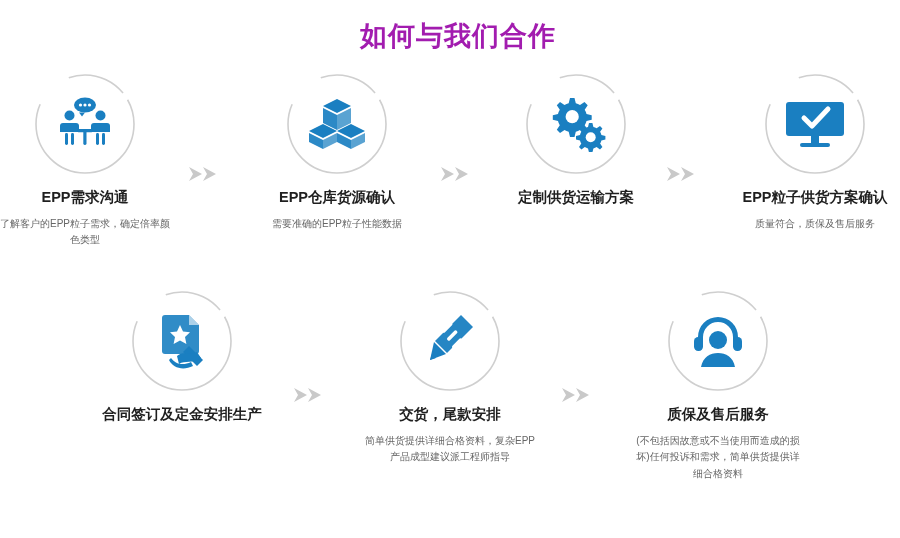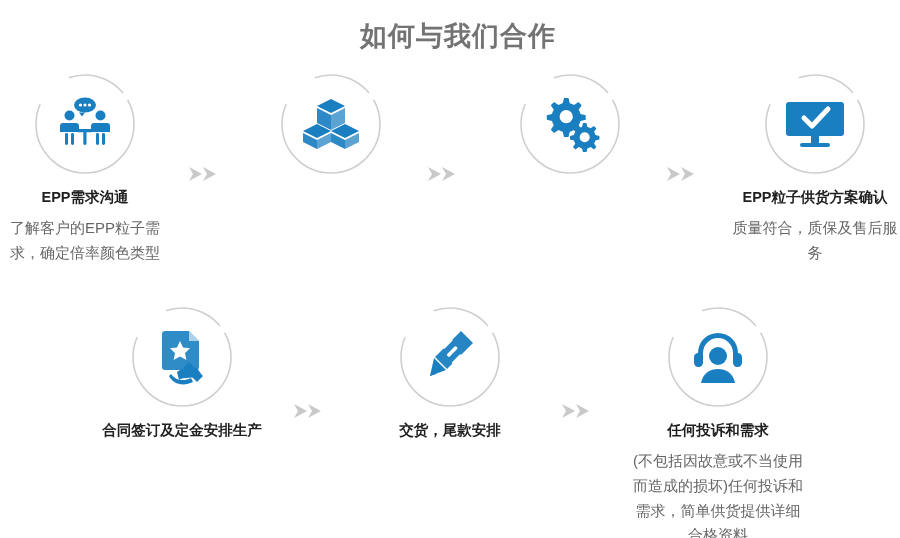--- a/index.html
+++ b/index.html
@@ -12,21 +12,21 @@
     background: #ffffff;
     font-family: "Liberation Sans", sans-serif;
     color: #333333;
     overflow: hidden;
     position: relative;
   }
   .page-title {
     text-align: center;
     font-size: 27px;
     font-weight: bold;
-    color: #737373;
+    color: #a21caf;
     letter-spacing: 1px;
     margin-top: 18px;
     margin-bottom: 10px;
     margin-left: 16px;
   }
   .rows {
     display: block;
   }
   .row {
     display: flex;
@@ -71,21 +71,21 @@
   .step-title {
     margin-top: 10px;
     font-size: 14.5px;
     font-weight: bold;
     color: #1f1f1f;
     text-align: center;
     line-height: 1.3;
   }
   .step-desc {
     margin-top: 9px;
-    font-size: 15px;
+    font-size: 10px;
     color: #666666;
     text-align: center;
     line-height: 1.65;
     width: 170px;
   }
   .arrow {
     width: 48px;
     flex: 0 0 48px;
     display: flex;
     align-items: flex-start;
@@ -164,20 +164,22 @@
                 <path d="M15 27 L29 34 L15 41 L1 34 Z"></path>
                 <path d="M1 36 L15 43 L15 52 L1 45 Z" opacity="0.92"></path>
                 <path d="M29 36 L29 45 L15 52 L15 43 Z" opacity="0.72"></path>
                 <path d="M43 27 L57 34 L43 41 L29 34 Z"></path>
                 <path d="M29 36 L43 43 L43 52 L29 45 Z" opacity="0.92"></path>
                 <path d="M57 36 L57 45 L43 52 L43 43 Z" opacity="0.72"></path>
               </g>
             </svg>
           </span>
         </div>
+        <div class="step-title">EPP仓库货源确认</div>
+        <div class="step-desc">需要准确的EPP粒子性能数据</div>
       </div>
 
       <div class="arrow">
         <svg width="44" height="16" viewBox="0 0 44 16">
           <g fill="#c9c9c9">
             <polygon points="0,1 13,8 0,15 4,8"></polygon>
             <polygon points="14,1 27,8 14,15 18,8"></polygon>
           </g>
         </svg>
       </div>
@@ -191,20 +193,21 @@
             <svg width="60" height="56" viewBox="0 0 60 56">
               <g fill="#1a7fc1">
                 <path d="M24 2 l4.5 0 1.3 5.2 a14 14 0 0 1 4.2 1.8 l4.5-3 3.2 3.2 -3 4.5 a14 14 0 0 1 1.8 4.2 l5.2 1.3 0 4.5 -5.2 1.3 a14 14 0 0 1-1.8 4.2 l3 4.5 -3.2 3.2 -4.5-3 a14 14 0 0 1-4.2 1.8 l-1.3 5.2 -4.5 0 -1.3-5.2 a14 14 0 0 1-4.2-1.8 l-4.5 3 -3.2-3.2 3-4.5 a14 14 0 0 1-1.8-4.2 l-5.2-1.3 0-4.5 5.2-1.3 a14 14 0 0 1 1.8-4.2 l-3-4.5 3.2-3.2 4.5 3 a14 14 0 0 1 4.2-1.8 z"></path>
                 <circle cx="26.2" cy="20.7" r="6.6" fill="#ffffff"></circle>
                 <path d="M43 27 l3.4 0 1 4 a11 11 0 0 1 3.2 1.3 l3.4-2.3 2.4 2.4 -2.3 3.4 a11 11 0 0 1 1.3 3.2 l4 1 0 3.4 -4 1 a11 11 0 0 1-1.3 3.2 l2.3 3.4 -2.4 2.4 -3.4-2.3 a11 11 0 0 1-3.2 1.3 l-1 4 -3.4 0 -1-4 a11 11 0 0 1-3.2-1.3 l-3.4 2.3 -2.4-2.4 2.3-3.4 a11 11 0 0 1-1.3-3.2 l-4-1 0-3.4 4-1 a11 11 0 0 1 1.3-3.2 l-2.3-3.4 2.4-2.4 3.4 2.3 a11 11 0 0 1 3.2-1.3 z"></path>
                 <circle cx="44.7" cy="41.3" r="5" fill="#ffffff"></circle>
               </g>
             </svg>
           </span>
         </div>
+        <div class="step-title">定制供货运输方案</div>
       </div>
 
       <div class="arrow">
         <svg width="44" height="16" viewBox="0 0 44 16">
           <g fill="#c9c9c9">
             <polygon points="0,1 13,8 0,15 4,8"></polygon>
             <polygon points="14,1 27,8 14,15 18,8"></polygon>
           </g>
         </svg>
       </div>
@@ -275,20 +278,21 @@
                 <path d="M13 30 l12 12 -16 6 z"></path>
                 <path d="M9 48 l6 -2 -4 -4 z" fill="#1a7fc1"></path>
                 <rect x="20" y="14" width="13" height="3.6" rx="1.6" transform="rotate(-45 26 16)" fill="#ffffff"></rect>
                 <rect x="25" y="22" width="13" height="3.6" rx="1.6" transform="rotate(-45 31 24)" fill="#ffffff"></rect>
                 <rect x="30" y="30" width="13" height="3.6" rx="1.6" transform="rotate(-45 36 32)" fill="#ffffff"></rect>
               </g>
             </svg>
           </span>
         </div>
         <div class="step-title">交货，尾款安排</div>
+        <div class="step-desc">简单供货提供详细合格资料，复杂EPP产品成型建议派工程师指导</div>
       </div>
 
       <div class="arrow">
         <svg width="44" height="16" viewBox="0 0 44 16">
           <g fill="#c9c9c9">
             <polygon points="0,1 13,8 0,15 4,8"></polygon>
             <polygon points="14,1 27,8 14,15 18,8"></polygon>
           </g>
         </svg>
       </div>
@@ -303,20 +307,20 @@
               <g fill="#1a7fc1">
                 <path d="M29 4 a20 20 0 0 0-20 20 v6 h5 v-6 a15 15 0 0 1 30 0 v6 h5 v-6 a20 20 0 0 0-20-20z"></path>
                 <rect x="5" y="24" width="9" height="14" rx="4.2"></rect>
                 <rect x="44" y="24" width="9" height="14" rx="4.2"></rect>
                 <circle cx="29" cy="27" r="9"></circle>
                 <path d="M12 54 c2-10 9-14 17-14 s15 4 17 14 z"></path>
               </g>
             </svg>
           </span>
         </div>
-        <div class="step-title">任何投诉和需求</div>
+        <div class="step-title">质保及售后服务</div>
         <div class="step-desc">(不包括因故意或不当使用而造成的损坏)任何投诉和需求，简单供货提供详细合格资料</div>
       </div>
 
     </div>
 
   </div>
 </div>
 
 </body></html>

